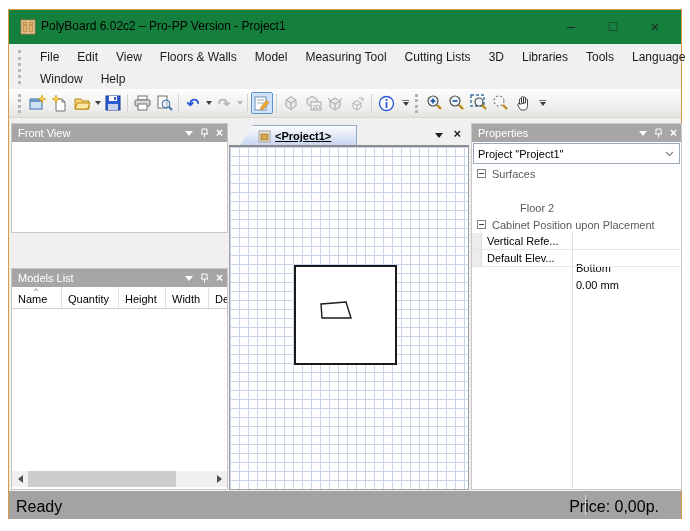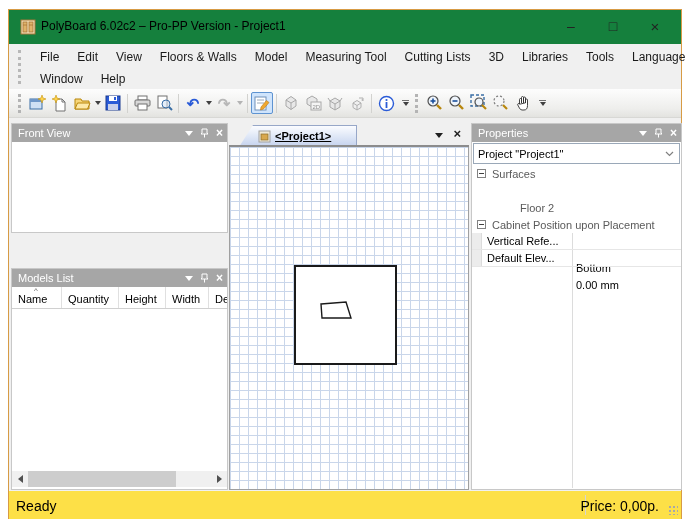--- a/index.html
+++ b/index.html
@@ -99,21 +99,21 @@
   .expand-box { width:9px; height:9px; border:1px solid #828282; background:#ffffff; position:relative; margin:0 6px 0 5px; flex:none; }
   .expand-box::after { content:""; position:absolute; left:1px; top:3px; width:5px; height:1px; background:#404040; }
   .prop-row { position:absolute; left:0; right:0; height:17px; border-bottom:1px solid #e6e6e6; font-size:11px; color:#000; }
   .prop-gutter { position:absolute; left:0; top:0; bottom:0; width:10px; background:#ececec; border-right:1px solid #dcdcdc; }
   .prop-name { position:absolute; left:15px; top:2px; white-space:nowrap; }
   .prop-value { position:absolute; left:104px; top:2px; white-space:nowrap;margin-top:27px; }
   .prop-divider-cell { position:absolute; left:100px; top:0; bottom:0; width:1px; background:#dcdcdc; }
   #prop-vline { position:absolute; left:100px; top:143px; bottom:1px; width:1px; background:#dcdcdc; }
 
   
-  #statusbar { position:absolute; left:0; top:481px; width:100%; height:28px; background:#fde047; font-size:14px; color:#000; }
+  #statusbar { position:absolute; left:0; top:481px; width:100%; height:28px; background:#a3a3a3; font-size:16px; color:#000; }
   #status-ready { position:absolute; left:7px; top:7px; }
   #status-sep { position:absolute; right:95px; top:4px; width:1px; height:20px; background:#d5d5d5; }
   #status-price { position:absolute; right:22px; top:7px; }
   #resize-grip { position:absolute; right:3px; bottom:4px; width:10px; height:10px;
                  background-image:radial-gradient(circle at 2px 2px,#a8a8a8 1px,transparent 1.2px);
                  background-size:4px 4px; }
   svg { display:block; }
 </style>
 </head>
 <body>

